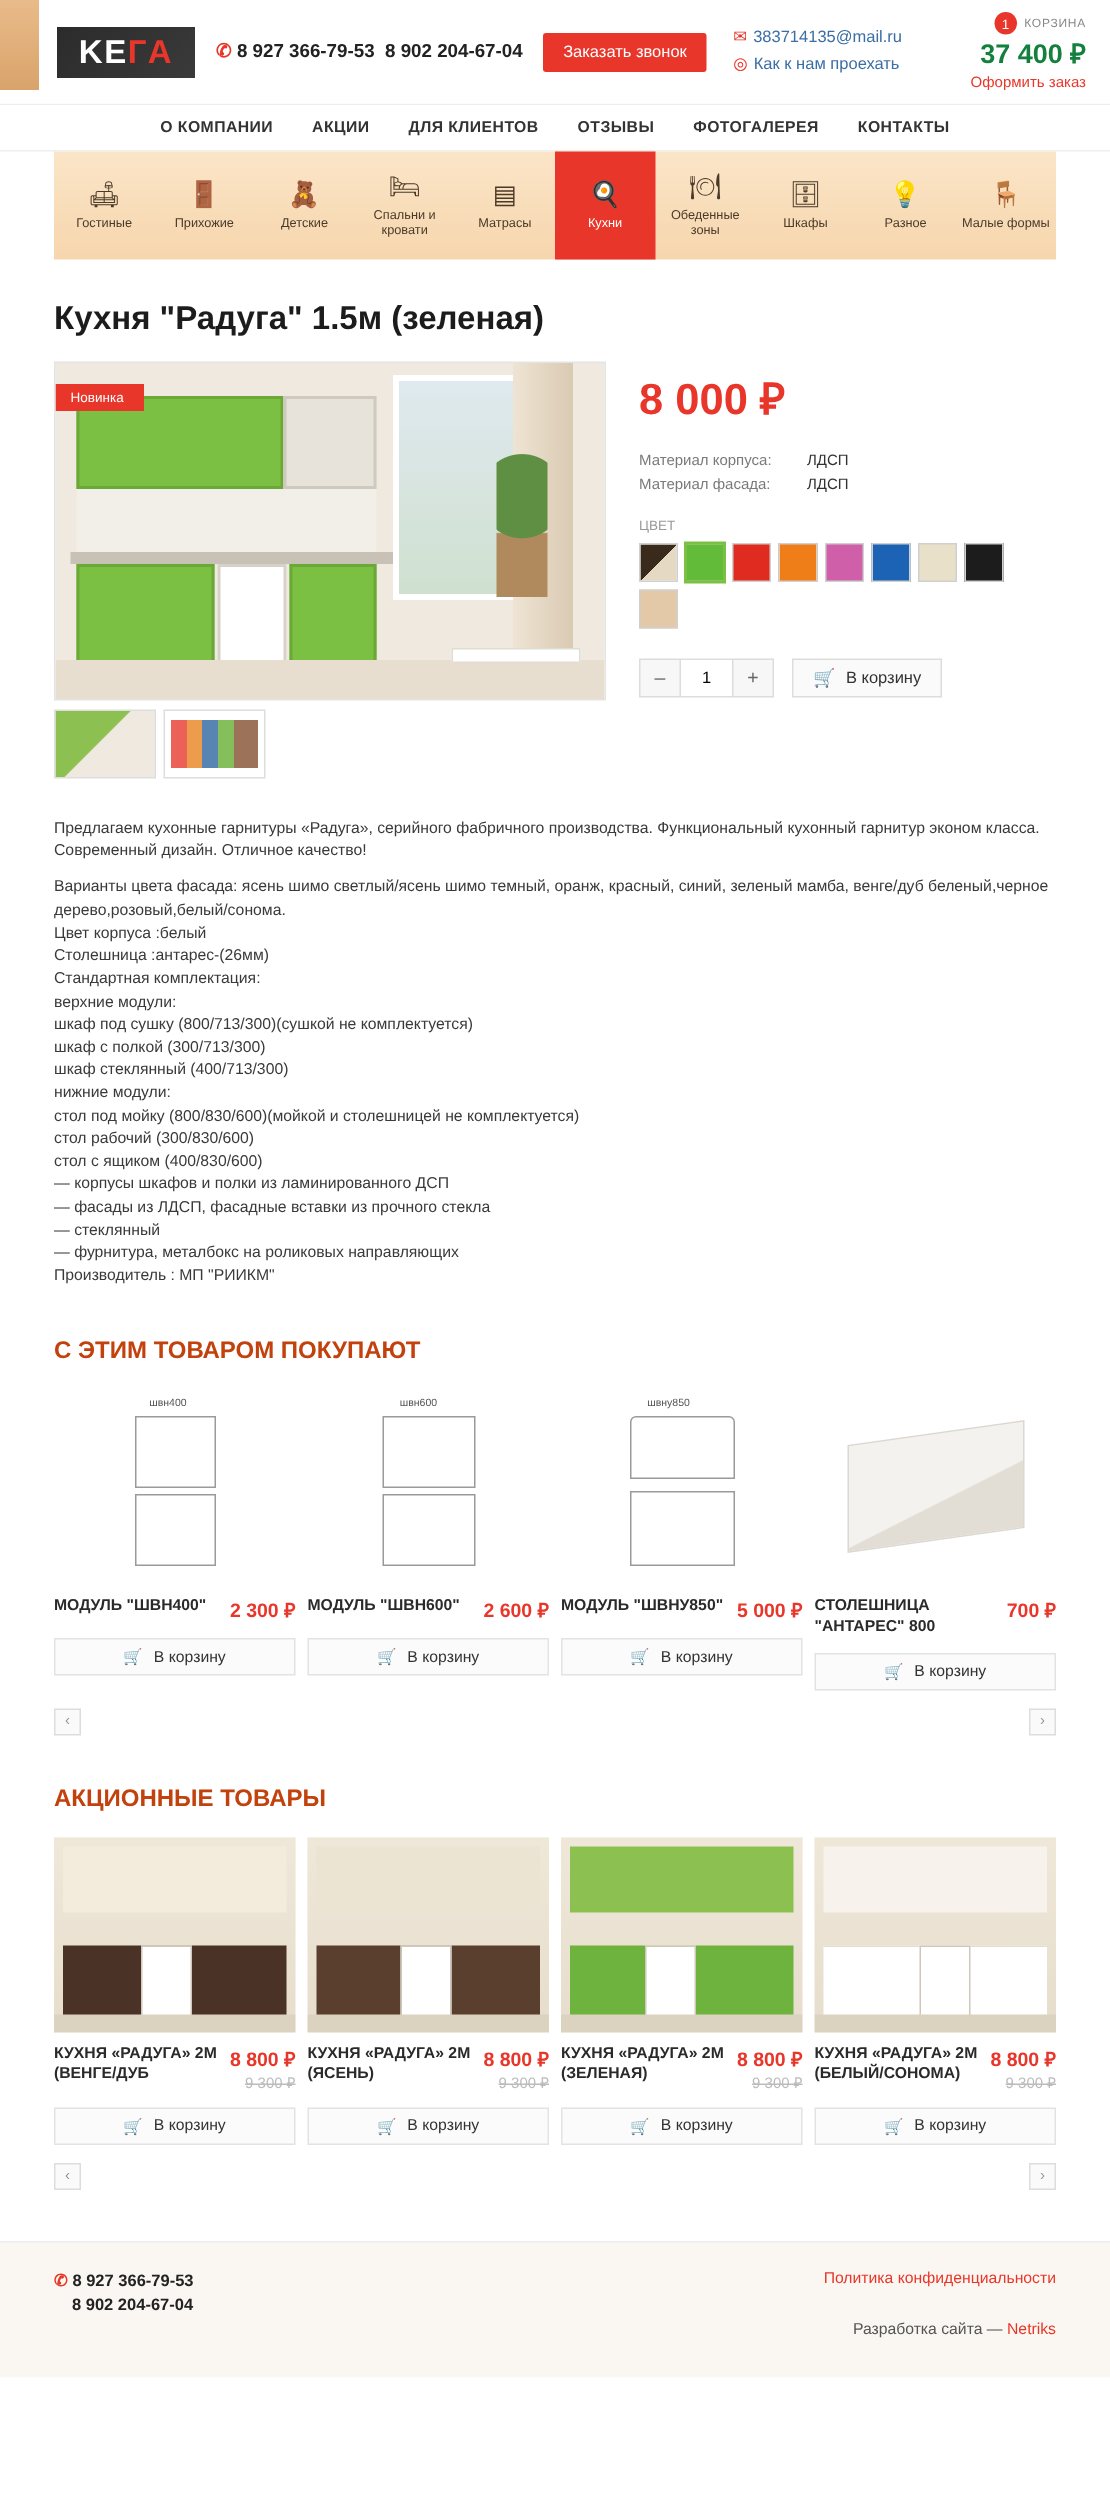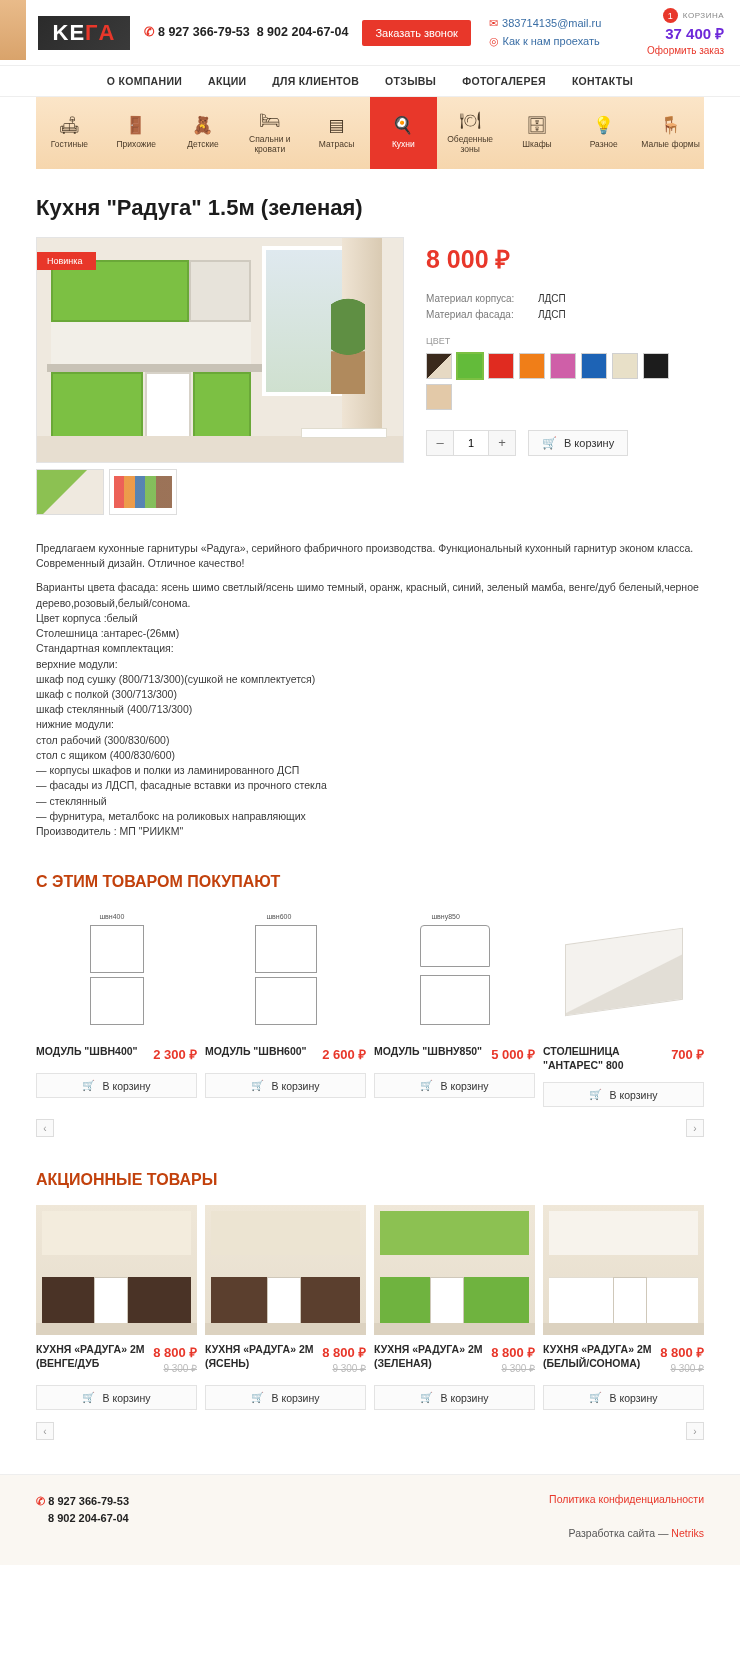--- a/index.html
+++ b/index.html
@@ -45,21 +45,21 @@
   .mailblock a { color:#3a6ea5; text-decoration:none; }
   .mailblock .row { display:flex; align-items:center; gap:4px; }
   .pin { color:#e8372a; font-size:11px; }
   .cart-block { margin-left:auto; text-align:right; position:relative; padding-right:6px; min-width:104px;}
   .cart-top { display:flex; align-items:center; justify-content:flex-end; gap:5px; }
   .cart-badge {
     width:15px;height:15px;border-radius:50%;background:#e8372a;color:#fff;
     font-size:9px;display:flex;align-items:center;justify-content:center;
   }
   .cart-label { font-size:8px; letter-spacing:.5px; color:#888; text-transform:uppercase; }
-  .cart-sum { font-size:15px; font-weight:bold; color:#6d28d9; }
+  .cart-sum { font-size:18px; font-weight:bold; color:#15803d; }
   .cart-link { font-size:10px; color:#e8372a; text-decoration:none; }
 
   
   .mainnav {
     display:flex; justify-content:center; gap:26px;
     border-top:1px solid #eee; border-bottom:1px solid #eee;
     padding:9px 0; background:#fff;
   }
   .mainnav a {
     color:#333; text-decoration:none; font-size:10.5px; font-weight:bold;
@@ -121,21 +121,21 @@
   .thumb.t1 { background:linear-gradient(135deg,#8cc152 0 45%, #efe9df 46%); }
   .thumb.t2 { background:#fff; }
   .thumb.t2::after {
     content:""; position:absolute; left:4px; top:6px; right:4px; bottom:6px;
     background:
       linear-gradient(90deg,#e9453a 0 18%, #e98a2b 18% 36%, #3a6ea5 36% 54%, #6fb33f 54% 72%, #8a5a3a 72% 100%);
     opacity:.85;
   }
 
   .info { flex:1; padding-top:4px; }
-  .price { font-size:25px; color:#e8372a; font-weight:bold; margin-bottom:18px; }
+  .price { font-size:29px; color:#e8372a; font-weight:bold; margin-bottom:18px; }
   .spec { display:flex; font-size:10px; color:#7a7a7a; margin-bottom:5px; }
   .spec .lbl { width:112px; }
   .spec .val { color:#333; }
   .color-label { font-size:9px; color:#999; text-transform:uppercase; margin:16px 0 7px 0; }
   .swatches { display:flex; flex-wrap:wrap; gap:5px; width:250px; }
   .sw { width:26px; height:26px; border:1px solid #d0d0d0; cursor:pointer; }
   .sw.sel { outline:2px solid #7cc043; outline-offset:-1px; }
   .buyrow { display:flex; align-items:center; gap:0; margin-top:20px; }
   .qbtn { width:28px; height:26px; border:1px solid #ddd; background:#f7f7f7; cursor:pointer; font-size:13px; color:#666; line-height:24px; text-align:center; }
   .qnum { width:34px; height:26px; border:1px solid #ddd; border-left:none; border-right:none; text-align:center; font-size:11px; }
@@ -365,20 +365,21 @@
     <p>Предлагаем кухонные гарнитуры «Радуга», серийного фабричного производства. Функциональный кухонный гарнитур эконом класса. Современный дизайн. Отличное качество!</p>
     <p class="tight">Варианты цвета фасада: ясень шимо светлый/ясень шимо темный, оранж, красный, синий, зеленый мамба, венге/дуб беленый,черное дерево,розовый,белый/сонома.</p>
     <p class="tight">Цвет корпуса :белый</p>
     <p class="tight">Столешница :антарес-(26мм)</p>
     <p class="tight">Стандартная комплектация:</p>
     <p class="tight">верхние модули:</p>
     <p class="tight">шкаф под сушку (800/713/300)(сушкой не комплектуется)</p>
     <p class="tight">шкаф с полкой (300/713/300)</p>
     <p class="tight">шкаф стеклянный (400/713/300)</p>
     <p class="tight">нижние модули:</p>
+    <p class="tight">стол под мойку (800/830/600)(мойкой и столешницей не комплектуется)</p>
     <p class="tight">стол рабочий (300/830/600)</p>
     <p class="tight">стол с ящиком (400/830/600)</p>
     <p class="tight">— корпусы шкафов и полки из ламинированного ДСП</p>
     <p class="tight">— фасады из ЛДСП, фасадные вставки из прочного стекла</p>
     <p class="tight">— стеклянный</p>
     <p class="tight">— фурнитура, металбокс на роликовых направляющих</p>
     <p>Производитель : МП "РИИКМ"</p>
   </div>
 
   <div class="section-head">С ЭТИМ ТОВАРОМ ПОКУПАЮТ</div>

